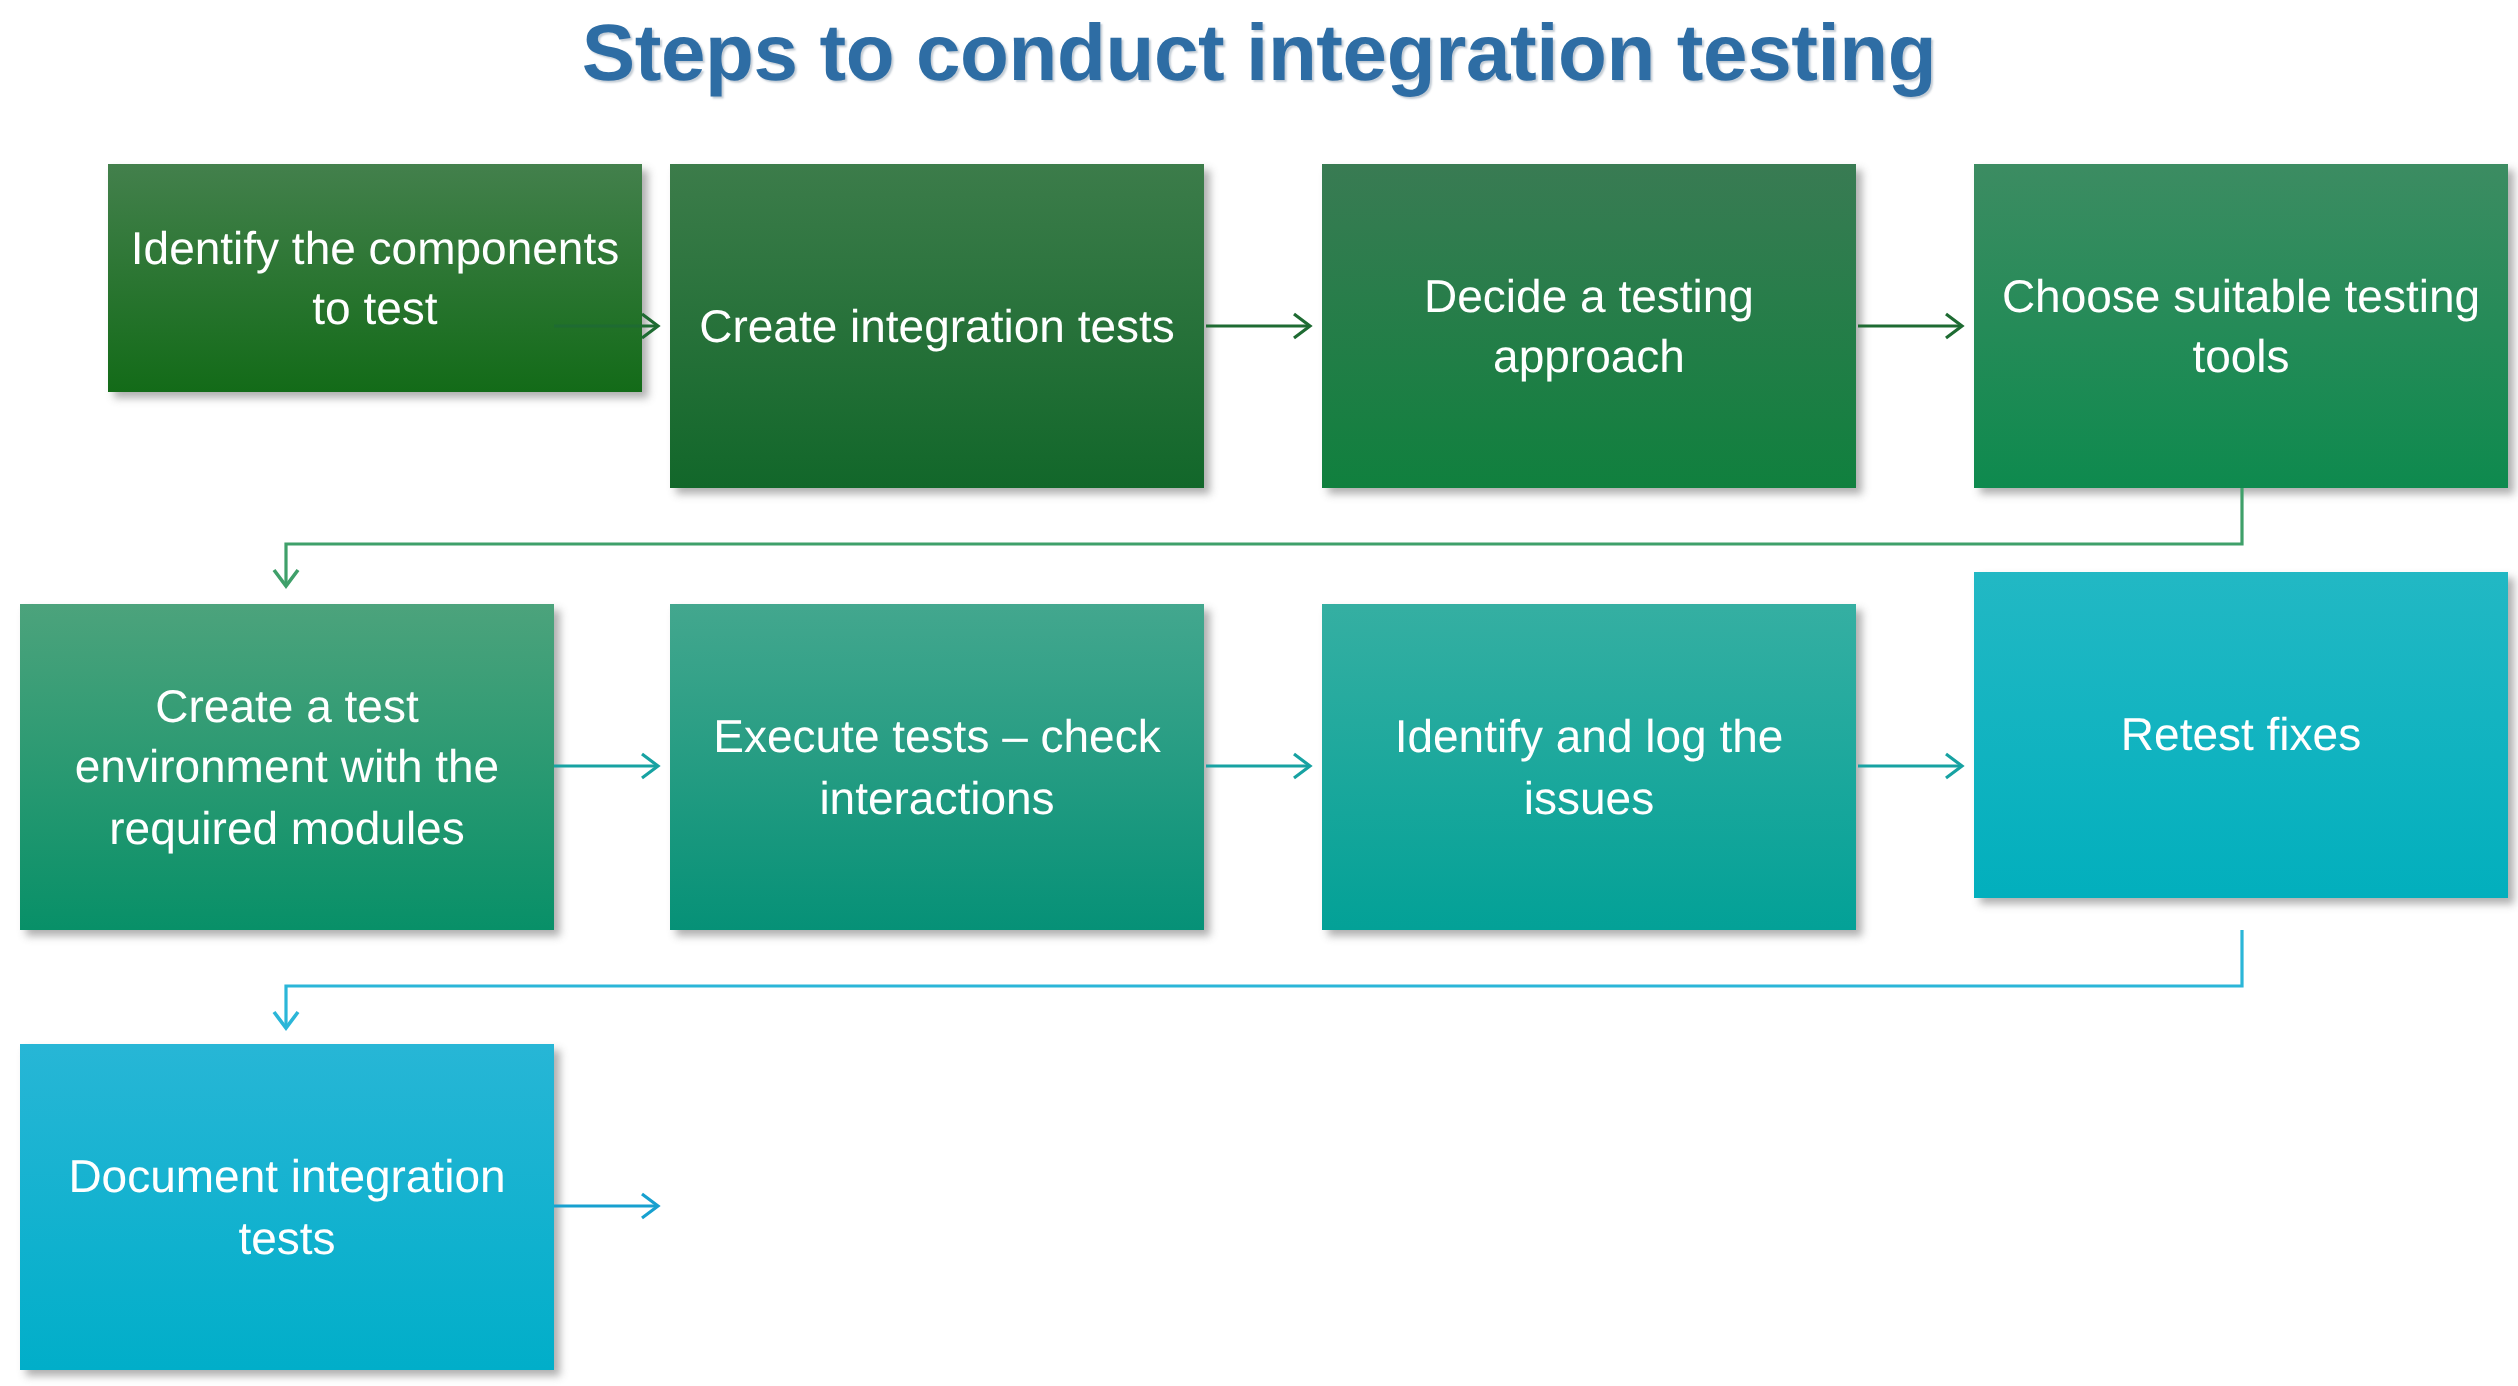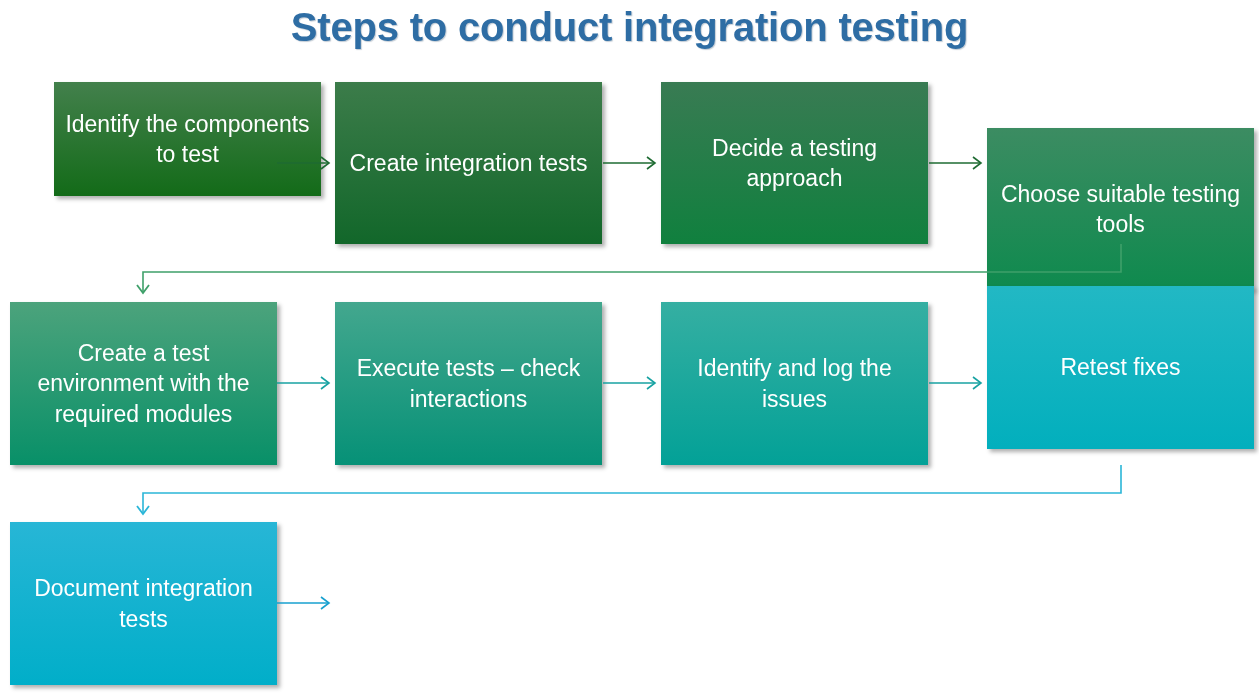--- a/index.html
+++ b/index.html
@@ -68,21 +68,21 @@
   </div>
 
   <div class="node" style="left:335px; top:82px; width:267px; height:162px; background:linear-gradient(to bottom,#3C7C4A,#12672A);">
     <span>Create integration tests</span>
   </div>
 
   <div class="node" style="left:661px; top:82px; width:267px; height:162px; background:linear-gradient(to bottom,#397B53,#10803E);">
     <span>Decide a testing approach</span>
   </div>
 
-  <div class="node" style="left:987px; top:82px; width:267px; height:162px; background:linear-gradient(to bottom,#3C8C62,#0E8A4E);margin-top:46px;">
+  <div class="node" style="left:987px; top:82px; width:267px; height:162px; background:linear-gradient(to bottom,#3C8C62,#0E8A4E);">
     <span>Choose suitable testing tools</span>
   </div>
 
   <svg class="arrow-svg" style="left:277px; top:148px; width:60px; height:30px;" viewBox="0 0 60 30">
     <line x1="0" y1="15" x2="51" y2="15" stroke="#1E6B32" stroke-width="1.6"></line>
     <polyline points="44,9 52,15 44,21" fill="none" stroke="#1E6B32" stroke-width="1.6"></polyline>
   </svg>
   <svg class="arrow-svg" style="left:603px; top:148px; width:60px; height:30px;" viewBox="0 0 60 30">
     <line x1="0" y1="15" x2="51" y2="15" stroke="#1E6B32" stroke-width="1.6"></line>
     <polyline points="44,9 52,15 44,21" fill="none" stroke="#1E6B32" stroke-width="1.6"></polyline>

